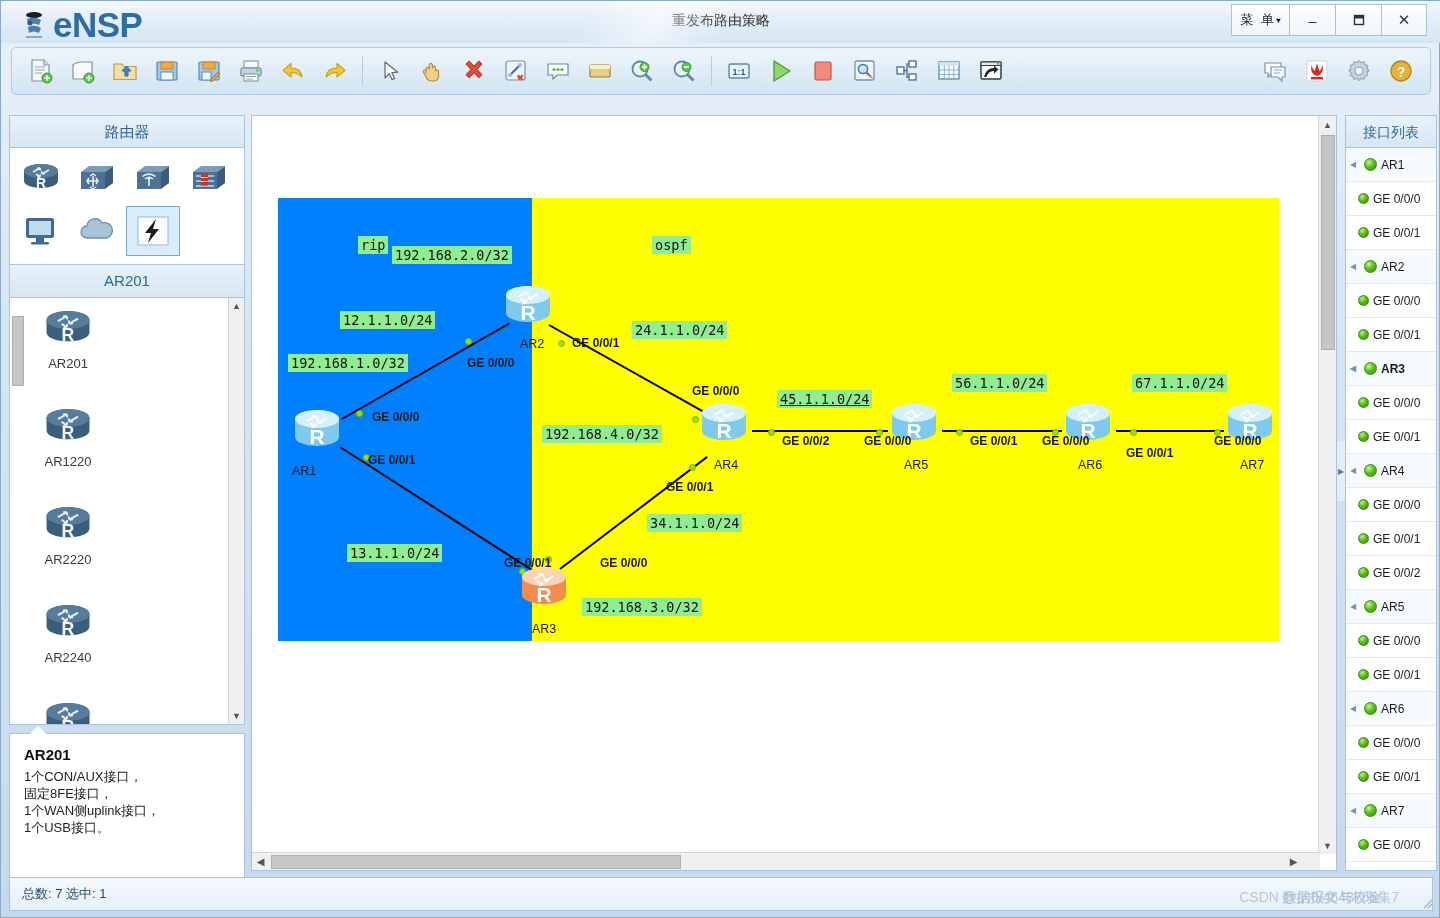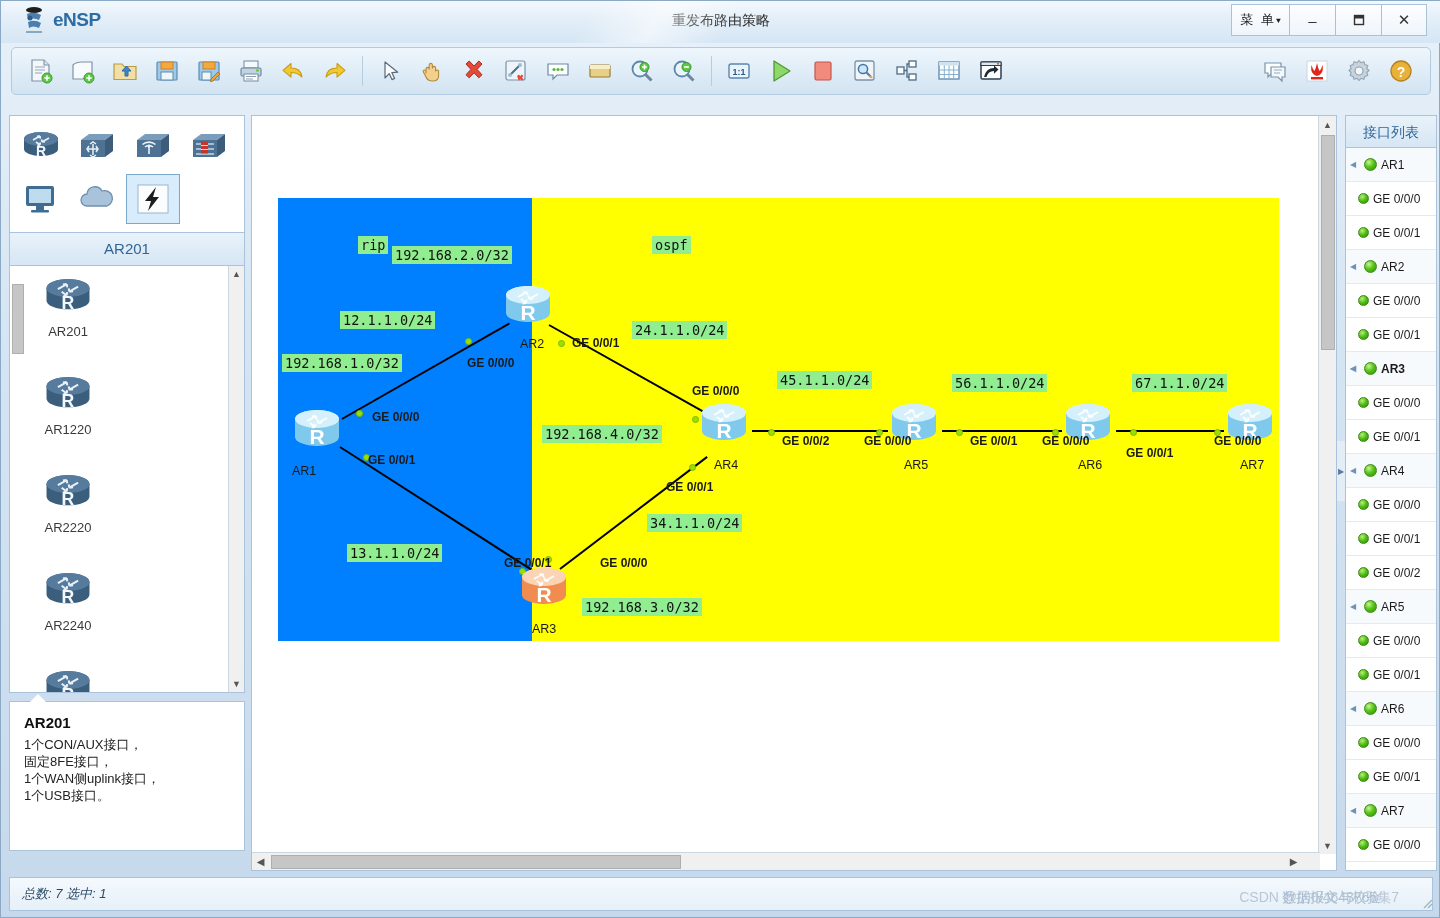--- a/index.html
+++ b/index.html
@@ -22,21 +22,21 @@
     overflow: hidden;
   }
   .titlebar::after {
     content:""; position:absolute; left:300px; top:-30px; width:700px; height:120px;
     background: linear-gradient(105deg, rgba(255,255,255,0) 40%, rgba(255,255,255,.55) 50%, rgba(255,255,255,0) 60%);
     transform: skewX(-20deg); pointer-events:none;
   }
   .logo-wrap { position:absolute; left:20px; top:4px; display:flex; align-items:center; gap:4px; }
   .logo-mark { width:28px; height:30px; position:relative; }
   .logo-text {
-    font-size: 19px; font-weight: bold; color:#2e6ca4; letter-spacing:-.5px;
+    font-size: 35px; font-weight: bold; color:#2e6ca4; letter-spacing:-.5px;
     font-family:"Liberation Sans", sans-serif;
   }
   .win-title {
     position:absolute; left:0; top:11px; width:1440px; text-align:center;
     font-size:14px; color:#2b2b2b;
   }
   .win-ctrls { position:absolute; right:14px; top:3px; display:flex; height:32px; }
   .menu-btn {
     width:58px; height:32px; display:flex; align-items:center; justify-content:center;
     gap:2px; font-size:13px; color:#1c1c1c;
@@ -179,21 +179,21 @@
   .led.sm {
     width:11px; height:11px; margin-left:8px;
     background: radial-gradient(circle at 35% 30%, #b9f07a 0%, #4fbb16 50%, #2d8307 100%);
   }
 
   
   .statusbar {
     position:absolute; left:8px; bottom:6px; width:1424px; height:28px;
     background: linear-gradient(180deg,#f4f9fd 0%,#e6f0f8 100%);
     border:1px solid #a8c3db; display:flex; align-items:center; padding:16px 12px;
-    font-size:13px; color:#2b4a66;font-style:italic;
+    font-size:13px; color:#2b4a66;
   }
   .watermark {
     position:absolute; right:40px; bottom:10px; font-size:14px; color:#b9c6d4;
     white-space:nowrap; pointer-events:none;
   }
   .watermark .ov { position:absolute; left:43px; top:0; color:#a9bdd1; }
   .grip { position:absolute; right:6px; bottom:8px; width:12px; height:12px; }
 </style>
 </head>
 <body>
@@ -459,20 +459,21 @@
       <div class="tbtn">
         <svg width="26" height="26" viewBox="0 0 26 26">
           <circle cx="13" cy="13" r="10" fill="#e8b13a" stroke="#b3821c" stroke-width="1.3"></circle>
           <text x="13" y="18.5" font-size="14" font-weight="bold" fill="#fff" text-anchor="middle" font-family="'Liberation Sans',sans-serif">?</text>
         </svg>
       </div>
     </div>
   </div>
 
   <div class="leftpanel">
+    <div class="panel-head">路由器</div>
     <div class="cat-grid">
       <div class="cat-cell">
         <svg width="44" height="38" viewBox="0 0 44 38">
           <ellipse cx="22" cy="11" rx="17" ry="7" fill="#5b7c9b"></ellipse>
           <path d="M5 11 v10 a17 7 0 0 0 34 0 v-10 z" fill="#3c5e7d"></path>
           <ellipse cx="22" cy="11" rx="17" ry="7" fill="#577b9c"></ellipse>
           <g stroke="#e8f1f8" stroke-width="1.6" fill="none">
             <path d="M14 12 l7 -4 M21 8 l-3 .3 M21 8 l.4 2.6"></path>
             <path d="M30 10 l-7 4 M23 14 l3 -.3 M23 14 l-.4 -2.6"></path>
             <path d="M17 14 l4 3 M21 17 l-2.6 .4 M21 17 l.3 -2.6"></path>
@@ -750,27 +751,27 @@
         <div class="iflabel" style="left: 440px; top: 268px;">GE 0/0/0</div>
         <div class="iflabel" style="left: 414px; top: 364px;">GE 0/0/1</div>
         <div class="iflabel" style="left: 530px; top: 318px;">GE 0/0/2</div>
         <div class="iflabel" style="left: 612px; top: 318px;">GE 0/0/0</div>
         <div class="iflabel" style="left: 718px; top: 318px;">GE 0/0/1</div>
         <div class="iflabel" style="left: 790px; top: 318px;">GE 0/0/0</div>
         <div class="iflabel" style="left: 874px; top: 330px;">GE 0/0/1</div>
         <div class="iflabel" style="left: 962px; top: 318px;">GE 0/0/0</div>
         <div class="netlabel" style="left: 140px; top: 130px;">192.168.2.0/32</div>
         <div class="netlabel" style="left: 88px; top: 195px;">12.1.1.0/24</div>
-        <div class="netlabel" style="left: 30px; top: 238px;">192.168.1.0/32</div>
+        <div class="netlabel" style="left: 36px; top: 238px;">192.168.1.0/32</div>
         <div class="netlabel" style="left: 95px; top: 428px; text-align: center;">13.1.1.0/24</div>
         <div class="netlabel" style="left: 380px; top: 205px;">24.1.1.0/24</div>
         <div class="netlabel" style="left: 290px; top: 309px;">192.168.4.0/32</div>
         <div class="netlabel" style="left: 395px; top: 398px;">34.1.1.0/24</div>
         <div class="netlabel" style="left: 330px; top: 482px;">192.168.3.0/32</div>
-        <div class="netlabel" style="left: 525px; top: 255px;">45.1.1.0/24</div>
+        <div class="netlabel" style="left: 525px; top: 274px; text-decoration: underline;">45.1.1.0/24</div>
         <div class="netlabel" style="left: 700px; top: 258px;">56.1.1.0/24</div>
         <div class="netlabel" style="left: 880px; top: 258px;">67.1.1.0/24</div>
       </div>
     <div class="cvsb">
       <div class="cvsb-arrow" style="top:0;">▲</div>
       <div class="cvsb-thumb"></div>
       <div class="cvsb-arrow" style="bottom:0;">▼</div>
     </div>
     <div class="hsb">
       <div class="hsb-arrow" style="left:0;">◀</div>

